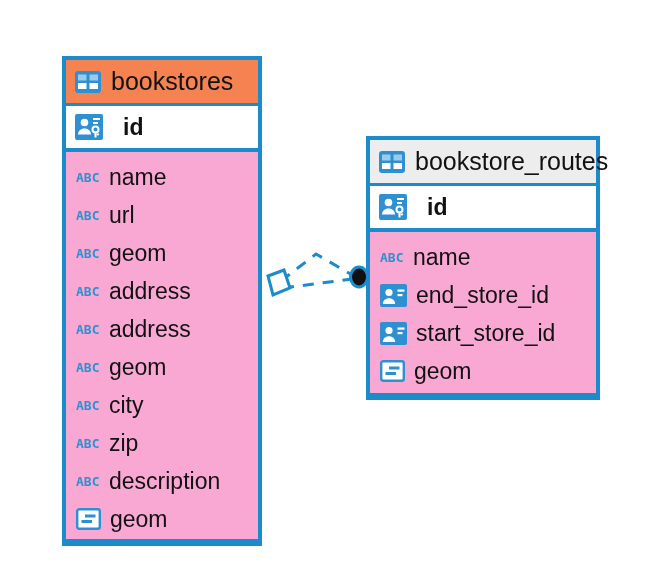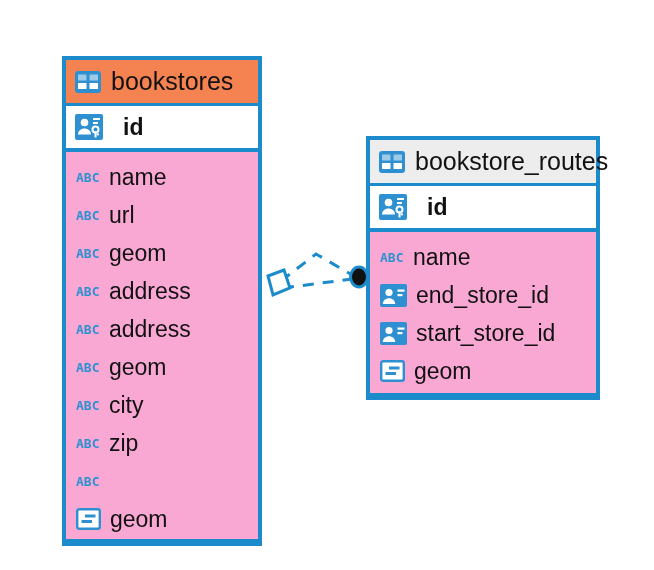--- a/index.html
+++ b/index.html
@@ -154,20 +154,21 @@
         <svg class="icon" width="24" height="14" viewBox="0 0 24 14">
           <text x="0" y="12" font-family="'DejaVu Sans Mono', monospace" font-size="13" font-weight="bold" fill="#2E90D0">ABC</text>
         </svg>
         <span class="field-label">zip</span>
       </div>
 
       <div class="field-row">
         <svg class="icon" width="24" height="14" viewBox="0 0 24 14">
           <text x="0" y="12" font-family="'DejaVu Sans Mono', monospace" font-size="13" font-weight="bold" fill="#2E90D0">ABC</text>
         </svg>
+        <span class="field-label">description</span>
       </div>
 
       <div class="field-row">
         <svg class="icon" width="25" height="22" viewBox="0 0 25 22">
           <rect x="1.2" y="1.2" width="22.6" height="19.6" rx="2" fill="#FFFFFF" stroke="#2E90D0" stroke-width="2.4"></rect>
           <rect x="9" y="6.5" width="10.5" height="3" fill="#2E90D0"></rect>
           <rect x="5.5" y="12" width="10.5" height="3" fill="#2E90D0"></rect>
         </svg>
         <span class="field-label">geom</span>
       </div>

